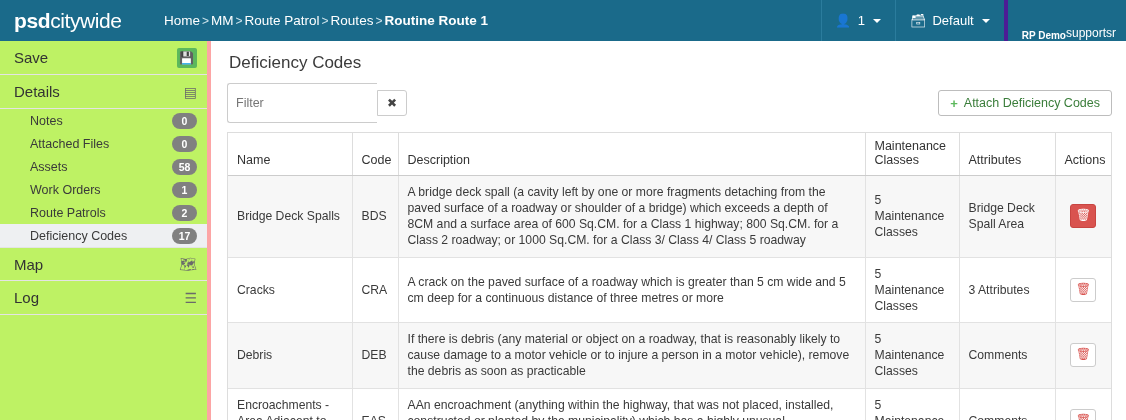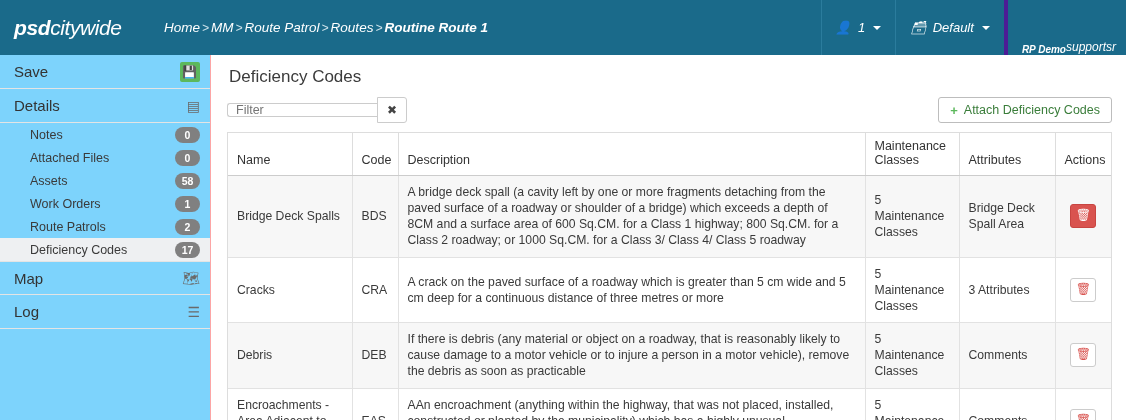--- a/index.html
+++ b/index.html
@@ -8,27 +8,26 @@
     width: 1126px; height: 420px;
     overflow: hidden;
     background: #ffffff;
     font-family: "Liberation Sans", sans-serif;
     font-size: 13px;
     color: #333;
   }
 
   
   .topbar {
-    height: 55px;
+    height: 41px;
     background: #1a6a8a;
     display: flex;
     align-items: center;
     color: #ffffff;
     position: relative;
-    font-style: italic;
   }
   .brand {
     width: 152px;
     padding-left: 14px;
     font-size: 21px;
     font-weight: bold;
     letter-spacing: -0.4px;
     white-space: nowrap;
   }
   .brand .thin { font-weight: normal; }
@@ -78,22 +77,22 @@
   }
   .user-block .u1 { font-size: 10px; font-weight: bold; }
   .user-block .u2 { font-size: 12px; }
 
   
   .layout { display: flex; height: 379px; }
 
   
   .sidebar {
     width: 211px;
-    border-right: 1px solid #fca5a5;
-    background: #7dd3fc;
+    border-right: 4px solid #fca5a5;
+    background: #bef264;
     flex-shrink: 0;
   }
   .side-row {
     display: flex;
     align-items: center;
     height: 34px;
     padding: 0 10px 0 14px;
     border-bottom: 1px solid #e4e4e4;
     font-size: 14.5px;
     color: #333;
@@ -143,21 +142,21 @@
     color: #3b3b3b;
     margin: 2px 0 10px 2px;
   }
   .toolbar {
     display: flex;
     align-items: center;
     margin-bottom: 9px;
   }
   .filter-input {
     width: 150px;
-    height: 14px;
+    height: 40px;
     border: 1px solid #cccccc;
     border-right: none;
     border-radius: 3px 0 0 3px;
     padding: 0 8px;
     font-size: 12.5px;
     color: #888;
     font-family: "Liberation Sans", sans-serif;
     outline: none;
   }
   .filter-clear {

